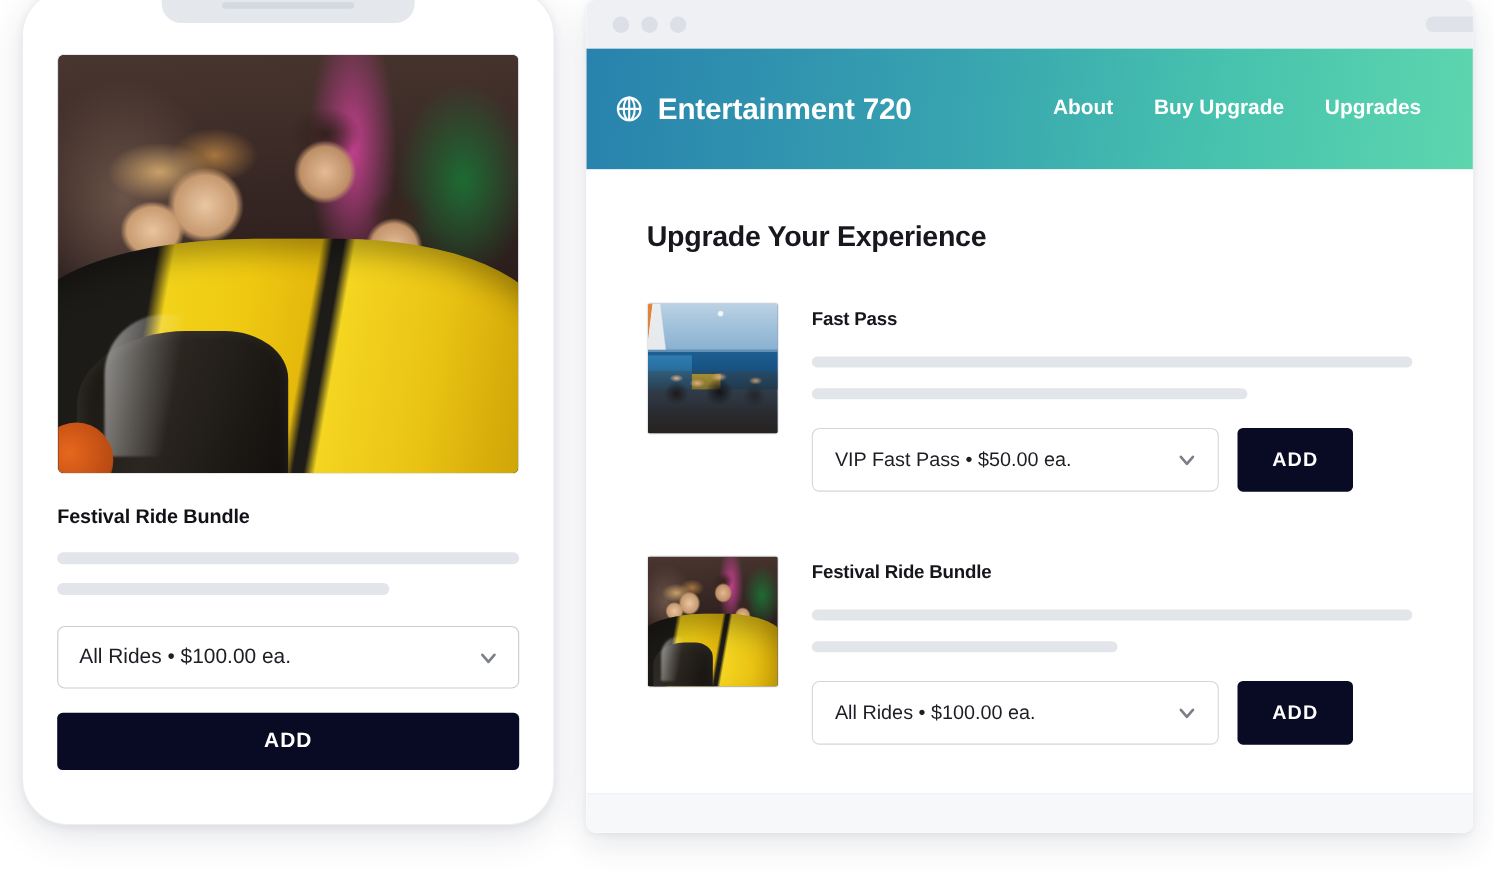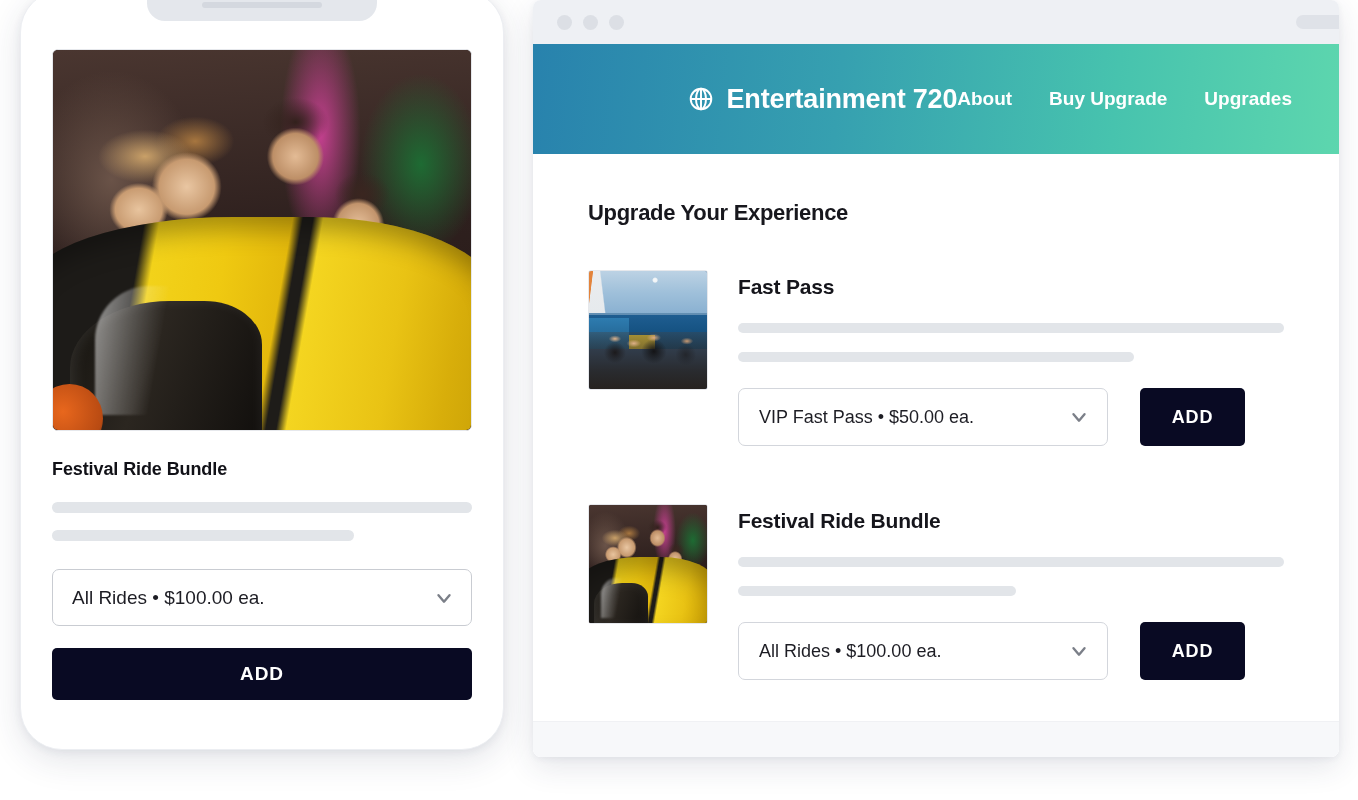--- a/index.html
+++ b/index.html
@@ -221,21 +221,21 @@
     border-radius: 7px;
     background: #dfe2e8;
   }
 
   #site-header {
     height: 110px;
     background: linear-gradient(96deg, #2882ad 0%, #36a0b0 38%, #47c3ae 72%, #5dd6ae 100%);
     display: flex;
     align-items: center;
     padding: 0 47px 0 26px;
-    justify-content: flex-end;
+    justify-content: space-between;
   }
   #brand {
     display: flex;
     align-items: center;
     gap: 13px;
   }
   #globe-icon { width: 26px; height: 26px; color: #ffffff; flex: none; }
   #brand-name {
     color: #ffffff;
     font-size: 27px;
@@ -256,21 +256,21 @@
     white-space: nowrap;
   }
 
   #site-body {
     background: #ffffff;
     padding: 46px 55px 0 55px;
     height: 603px;
     position: relative;
   }
   #page-heading {
-    font-size: 22px;
+    font-size: 26px;
     font-weight: bold;
     color: #17171d;
     letter-spacing: -0.3px;
   }
 
   .product-row {
     display: flex;
     gap: 30px;
     margin-top: 44px;
   }
@@ -320,29 +320,29 @@
       radial-gradient(ellipse 8% 9% at 55% 10%, #d7a87e 0%, rgba(215,168,126,0) 76%),
       radial-gradient(ellipse 7% 8% at 83% 16%, #c99a72 0%, rgba(201,154,114,0) 76%),
       radial-gradient(ellipse 8% 9% at 38% 20%, #dcb087 0%, rgba(220,176,135,0) 76%),
       linear-gradient(180deg, rgba(70,66,64,0.35) 0%, rgba(40,36,34,0.85) 70%, #262220 100%);
   }
 
   .coaster-thumb { position: absolute; inset: 0; }
 
   .product-info { flex: 1; min-width: 0; padding-top: 5px; }
   .product-title {
-    font-size: 21px;
+    font-size: 17px;
     font-weight: bold;
     color: #15151b;
     letter-spacing: -0.2px;
   }
   .p-skel1 { margin-top: 24px; width: 100%; height: 10px; }
   .p-skel2 { margin-top: 19px; width: 72.5%; height: 10px; }
 
-  .controls { display: flex; align-items: flex-start; gap: 32px; margin-top: 26px; }
+  .controls { display: flex; align-items: flex-start; gap: 17px; margin-top: 26px; }
   .select-box {
     width: 370px;
     height: 58px;
     border: 1px solid #d3d6dc;
     border-radius: 7px;
     background: #ffffff;
     display: flex;
     align-items: center;
     justify-content: space-between;
     padding: 0 17px 0 20px;

